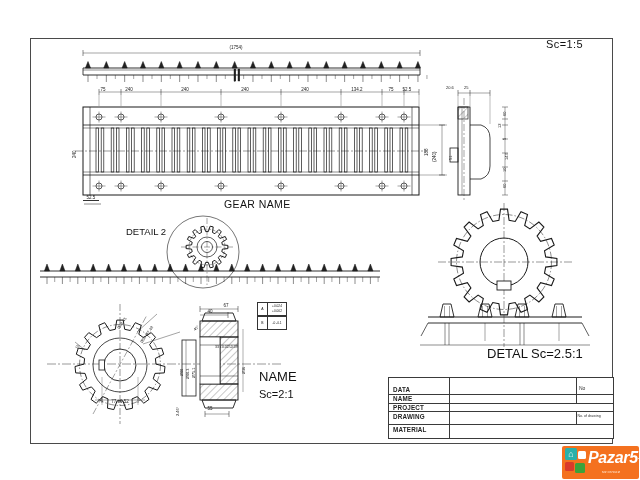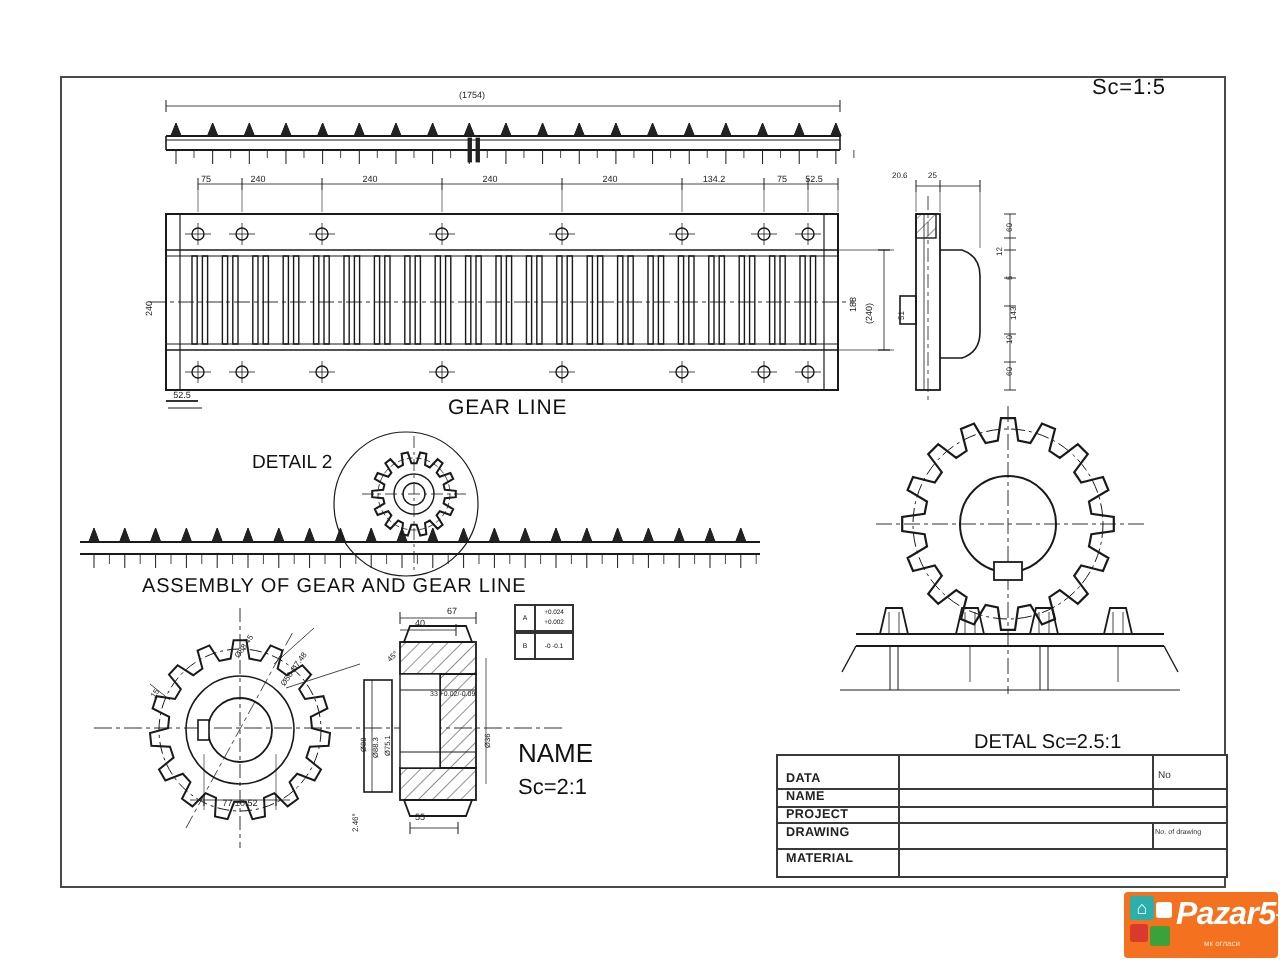--- a/index.html
+++ b/index.html
@@ -415,34 +415,33 @@
   <div class="lbl dim" style="left:176px;top:87px;width:18px">240</div>
   <div class="lbl dim" style="left:236px;top:87px;width:18px">240</div>
   <div class="lbl dim" style="left:296px;top:87px;width:18px">240</div>
   <div class="lbl dim" style="left:346px;top:87px;width:22px">134.2</div>
   <div class="lbl dim" style="left:384px;top:87px;width:14px">75</div>
   <div class="lbl dim" style="left:399px;top:87px;width:16px">52.5</div>
   <div class="lbl dim rot" style="left:72px;top:158px">240</div>
   <div class="lbl dim rot" style="left:424px;top:156px">188</div>
   <div class="lbl dim rot" style="left:432px;top:162px">(240)</div>
   <div class="lbl dim" style="left:83px;top:195px;width:16px;border-bottom:.8px solid #333">52.5</div>
-  <div class="lbl cap" style="left:224px;top:198px">GEAR LINE</div>
+  <div class="lbl cap" style="left:224px;top:198px">GEAR NAME</div>
 
   <div class="lbl tiny" style="left:446px;top:85px">20.6</div>
   <div class="lbl tiny" style="left:464px;top:85px">25</div>
   <div class="lbl tiny rot" style="left:448px;top:160px">51</div>
   <div class="lbl tiny rot" style="left:502px;top:116px">60</div>
   <div class="lbl tiny rot" style="left:497px;top:128px">12</div>
   <div class="lbl tiny rot" style="left:502px;top:140px">5</div>
   <div class="lbl tiny rot" style="left:504px;top:160px">143</div>
   <div class="lbl tiny rot" style="left:502px;top:172px">10</div>
   <div class="lbl tiny rot" style="left:502px;top:188px">60</div>
 
   <div class="lbl" style="left:126px;top:226px;font-size:9.5px">DETAIL 2</div>
-  <div class="lbl cap" style="left:71px;top:288px;font-size:10px">ASSEMBLY OF GEAR AND GEAR LINE</div>
 
   <div class="lbl tiny d55" style="left:116px;top:327px">Ø88.45</div>
   <div class="lbl tiny d55" style="left:139px;top:341px">Ø50 Ø7.48</div>
   <div class="lbl tiny d55" style="left:74px;top:347px">15</div>
   <div class="lbl dim" style="left:100px;top:399px;width:40px">77 ±0.52</div>
   <div class="lbl dim" style="left:206px;top:303px;width:40px">67</div>
   <div class="lbl dim" style="left:196px;top:309px;width:28px">40</div>
   <div class="lbl tiny d45" style="left:193px;top:329px;font-size:3.8px">45°</div>
   <div class="lbl tiny" style="left:215px;top:345px;font-size:3.5px">33 +0.02/-0.09</div>
   <div class="lbl tiny rot" style="left:180px;top:376px;font-size:3.8px">Ø88</div>
@@ -457,21 +456,21 @@
     <div style="flex:1;font-size:3.2px;text-align:center;line-height:5px;padding-top:1px">+0.024 +0.002</div>
   </div>
   <div class="abs" style="left:257px;top:316px;width:28px;height:12px;border:.8px solid #333;display:flex">
     <div style="width:9px;border-right:.8px solid #333;font-size:3.4px;text-align:center;line-height:12px">B</div>
     <div style="flex:1;font-size:3.2px;text-align:center;line-height:12px">-0 -0.1</div>
   </div>
 
   <div class="lbl" style="left:259px;top:369px;font-size:13px">NAME</div>
   <div class="lbl" style="left:259px;top:388px;font-size:11px">Sc=2:1</div>
 
-  <div class="lbl" style="left:487px;top:366px;font-size:10px">DETAL Sc=2.5:1</div>
+  <div class="lbl" style="left:487px;top:346px;font-size:13px">DETAL Sc=2.5:1</div>
 
   <div id="tblock">
     <div class="hline" style="top:16px"></div>
     <div class="hline" style="top:25px"></div>
     <div class="hline" style="top:33px"></div>
     <div class="hline" style="top:46px"></div>
     <div class="vline" style="left:60px;height:60px"></div>
     <div class="vline" style="left:187px;height:25px"></div>
     <div class="vline" style="left:187px;top:33px;height:13px"></div>
     <div class="rowlbl" style="top:8px">DATA</div>

